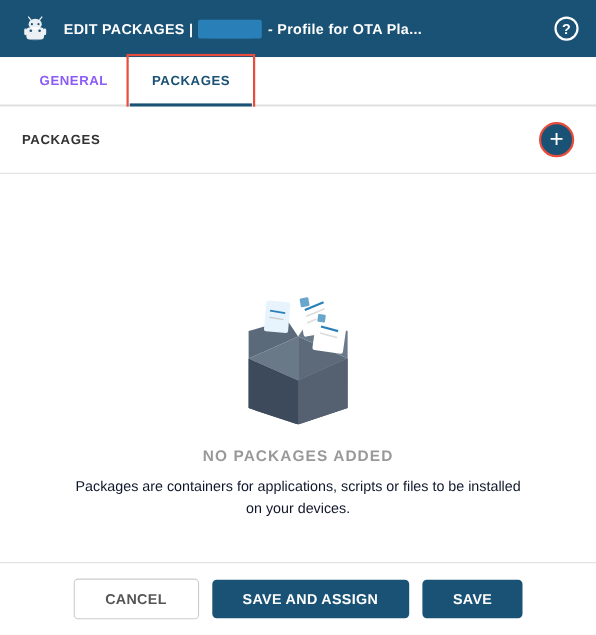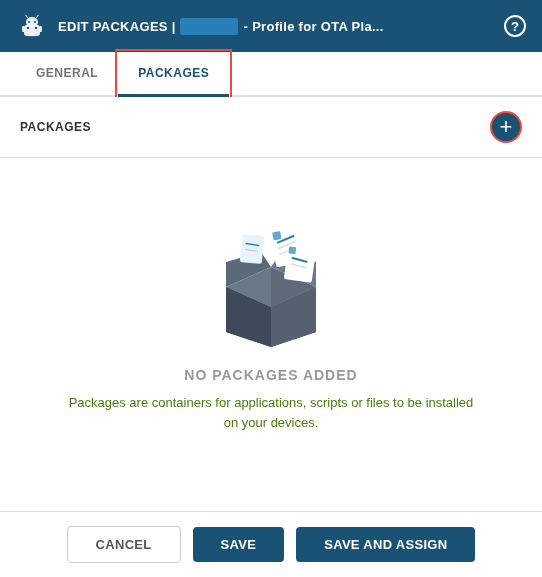--- a/index.html
+++ b/index.html
@@ -58,21 +58,21 @@
     .tabs {
       background: white;
       display: flex;
       border-bottom: 2px solid #e0e0e0;
       padding: 0 16px;
     }
     .tab {
       padding: 14px 20px;
       font-size: 12px;
       font-weight: 600;
-      color: #737373;
+      color: #8b5cf6;
       cursor: pointer;
       letter-spacing: 0.5px;
       text-transform: uppercase;
       border-bottom: 3px solid transparent;
       margin-bottom: -2px;
     }
 
     
     .content {
       background: white;
@@ -112,42 +112,42 @@
       line-height: 1;
       font-weight: 300;
     }
 
     
     .empty-state {
       flex: 1;
       display: flex;
       flex-direction: column;
       align-items: center;
-      justify-content: center;
+      justify-content: flex-end;
       padding: 20px 60px 40px;
       gap: 10px;
     }
 
     .box-illustration {
       width: 140px;
       height: 130px;
       margin-bottom: 10px;
     }
 
     .empty-title {
       font-size: 14px;
       font-weight: 700;
       color: #999;
       letter-spacing: 1px;
       text-transform: uppercase;
       text-align: center;
     }
     .empty-desc {
       font-size: 13px;
-      color: #4d7c0f;
+      color: #0f172a;
       text-align: center;
       line-height: 1.5;
     }
 
     
     .footer {
       background: white;
       border-top: 1px solid #e0e0e0;
       display: flex;
       justify-content: center;
@@ -266,15 +266,15 @@
       <line x1="44" y1="33" x2="57" y2="34" stroke="#ccc" stroke-width="1.2" transform="rotate(5, 51, 32)"></line>
     </svg>
 
     <div class="empty-title">NO PACKAGES ADDED</div>
     <div class="empty-desc">Packages are containers for applications, scripts or files to be installed on your devices.</div>
   </div>
 </div>
 
 <div class="footer">
   <button class="btn btn-cancel">CANCEL</button>
+  <button class="btn btn-save-assign">SAVE AND ASSIGN</button>
   <button class="btn btn-save">SAVE</button>
-  <button class="btn btn-save-assign">SAVE AND ASSIGN</button>
 </div>
 
 </body></html>

